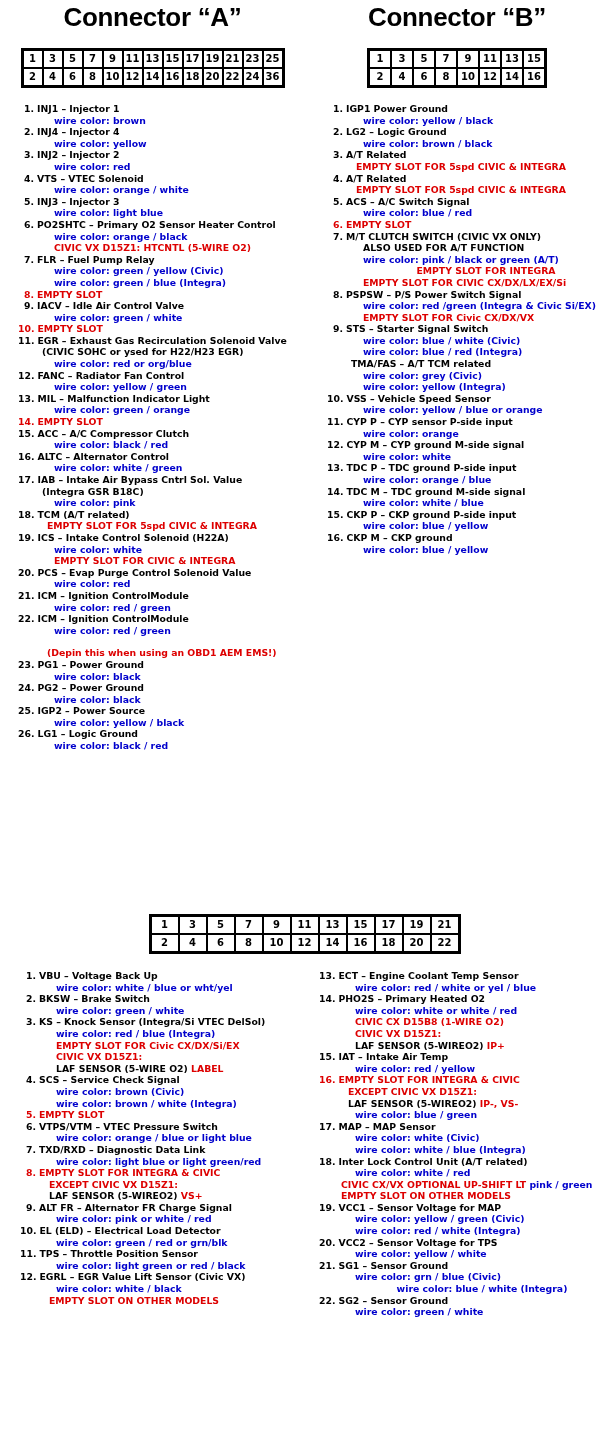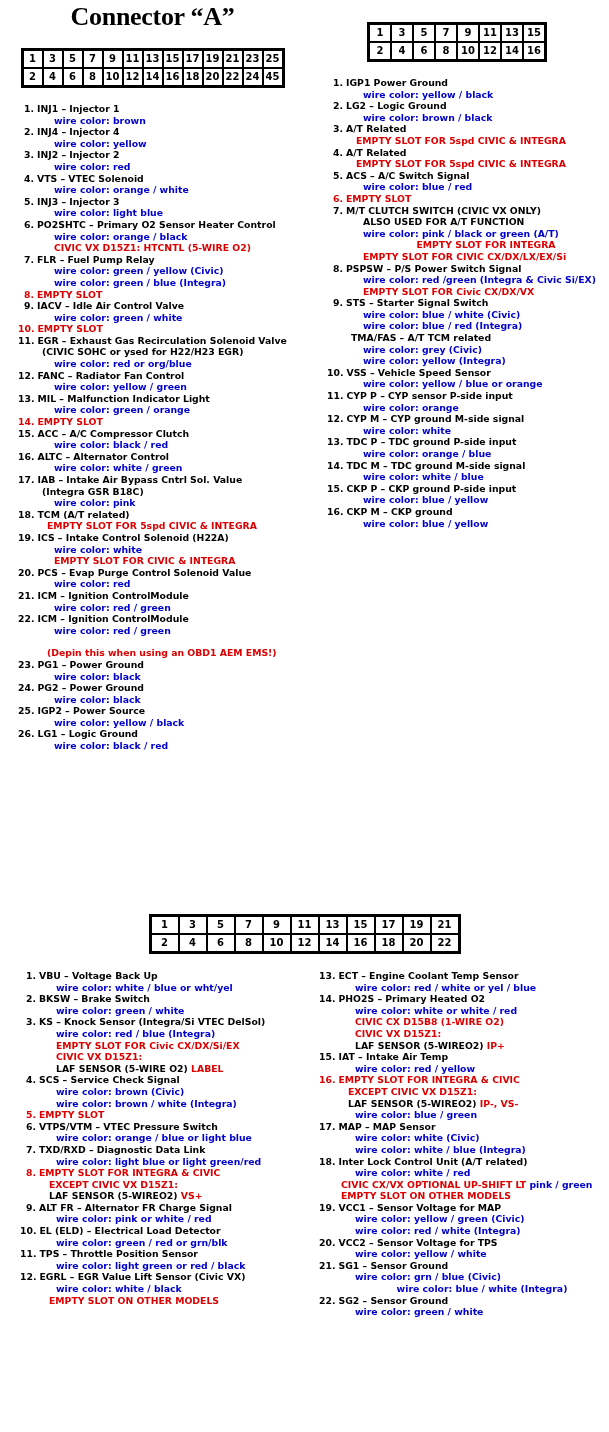--- a/index.html
+++ b/index.html
@@ -7,21 +7,21 @@
     width:609px;height:1432px;
     background:#ffffff;
     font-family:"DejaVu Sans", sans-serif;
     overflow:hidden;
     position:relative;
   }
   .page{position:relative;width:609px;height:1432px;}
 
   
   .conn-title{
-    font-family:Liberation Serif, serif;
+    font-family:Liberation Sans, sans-serif;
     font-weight:bold;
     font-size:26px;
     color:#000;
     text-align:center;
     letter-spacing:-0.3px;
     line-height:1;
   }
 
   
   .pinbox{
@@ -104,21 +104,21 @@
             <div class="pin" style="width: 18px;">6</div>
             <div class="pin" style="width: 18px;">8</div>
             <div class="pin" style="width: 18px;">10</div>
             <div class="pin" style="width: 18px;">12</div>
             <div class="pin" style="width: 18px;">14</div>
             <div class="pin" style="width: 18px;">16</div>
             <div class="pin" style="width: 18px;">18</div>
             <div class="pin" style="width: 18px;">20</div>
             <div class="pin" style="width: 18px;">22</div>
             <div class="pin" style="width: 18px;">24</div>
-            <div class="pin" style="width: 18px;">45</div>
+            <div class="pin" style="width: 18px;">36</div>
           </div></div>
     </div>
     <div class="col" id="list-a" style="margin-top:15px;padding-left:18px;">
         <div class="entry">
           <div class="hdr">
             <span class="num">1.</span>
             <span class="txt">INJ1 – Injector 1</span>
           </div>
           <div class="sub" style="color: rgb(0, 0, 204);">wire color: brown</div>
         </div>
@@ -297,20 +297,21 @@
           <div class="hdr">
             <span class="num">26.</span>
             <span class="txt">LG1 – Logic Ground</span>
           </div>
           <div class="sub" style="color: rgb(0, 0, 204);">wire color: black / red</div>
         </div>
       </div>
   </div>
 
   <div class="abs" style="left:305px;top:4px;width:304px;">
+    <div class="conn-title">Connector “B”</div>
     <div class="pinbox-wrap" style="margin-top:18px;">
       <div class="pinbox" id="pinbox-b"><div class="pinrow">
             <div class="pin" style="width: 20px;">1</div>
             <div class="pin" style="width: 20px;">3</div>
             <div class="pin" style="width: 20px;">5</div>
             <div class="pin" style="width: 20px;">7</div>
             <div class="pin" style="width: 20px;">9</div>
             <div class="pin" style="width: 20px;">11</div>
             <div class="pin" style="width: 20px;">13</div>
             <div class="pin" style="width: 20px;">15</div>

